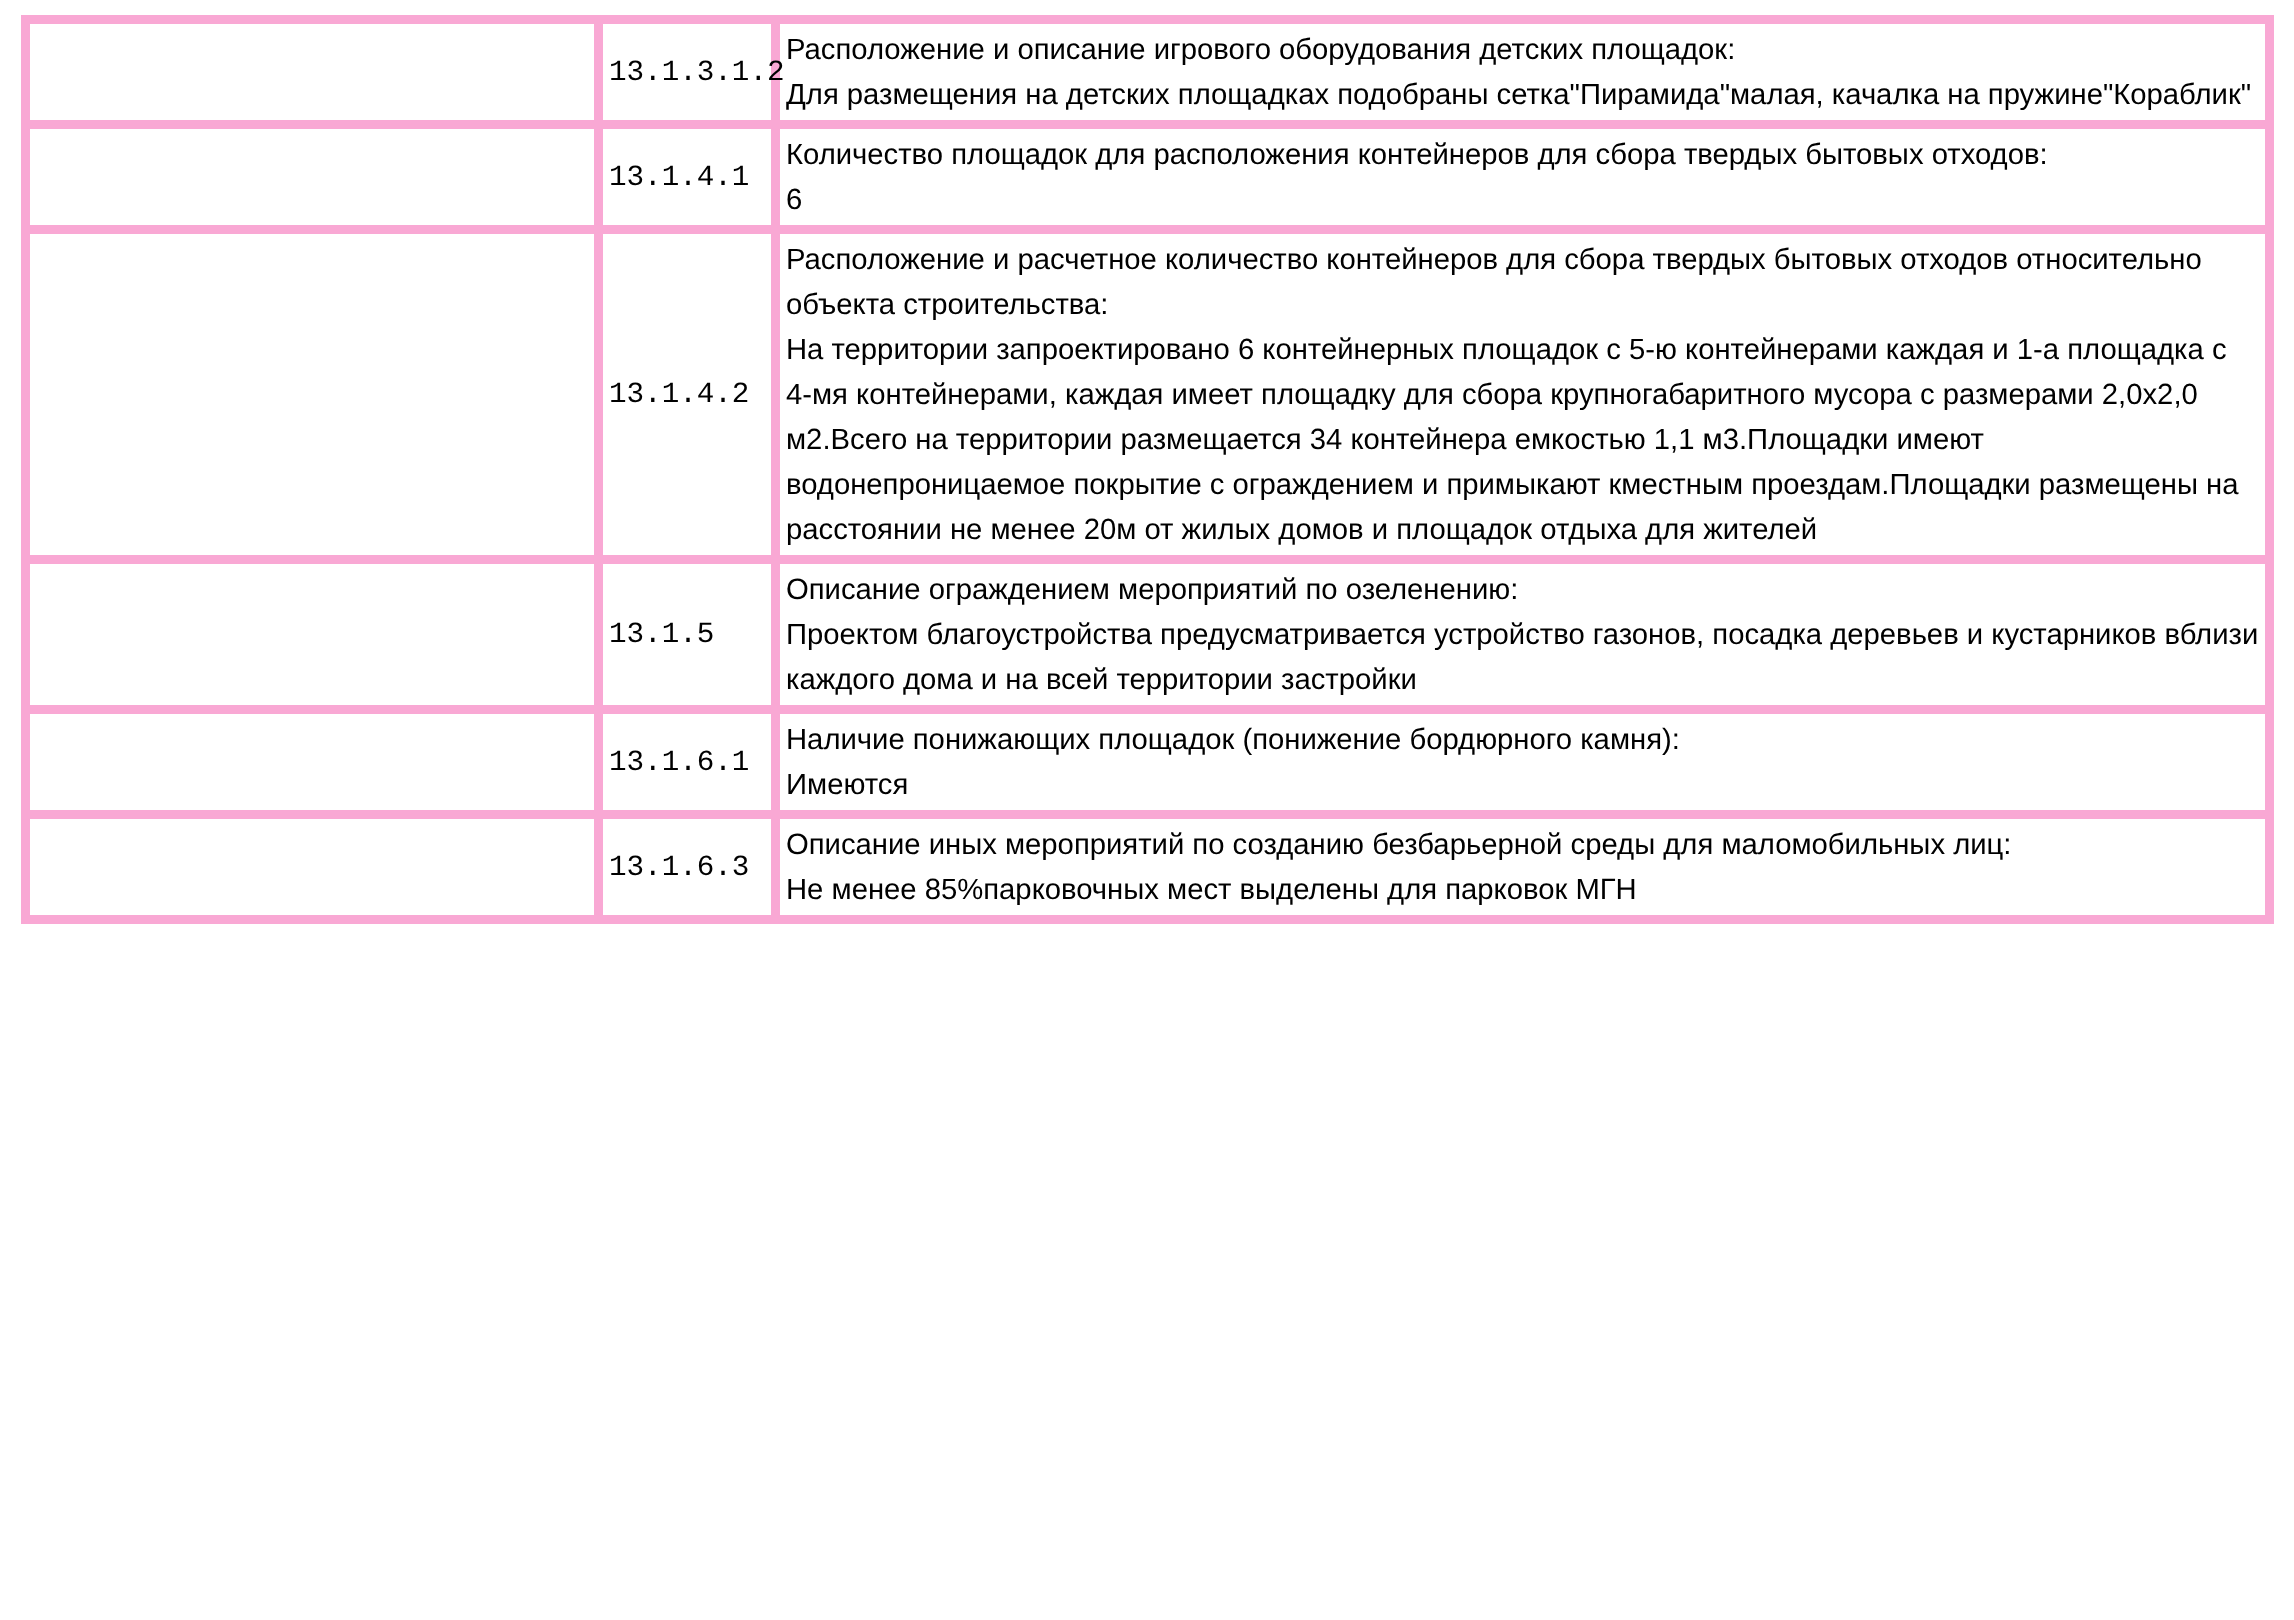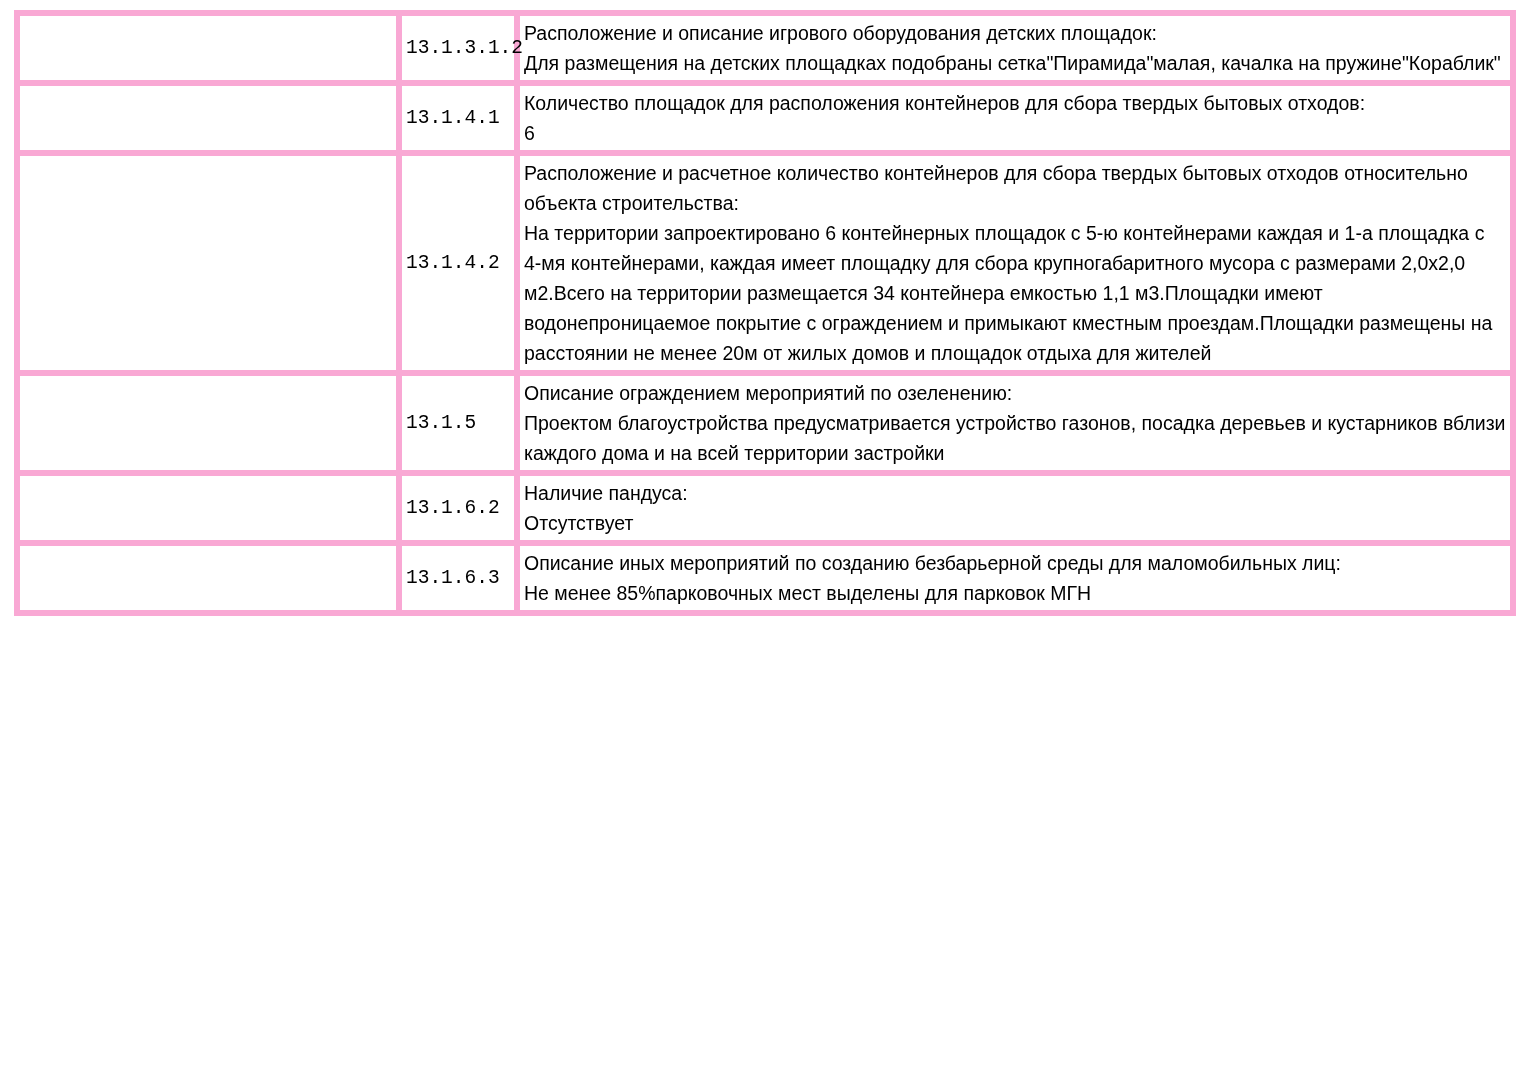--- a/index.html
+++ b/index.html
@@ -84,29 +84,29 @@
   <tr>
     <td class="col-empty"></td>
     <td class="col-num">13.1.5</td>
     <td class="col-content">
       <span class="row-label">Описание ограждением мероприятий по озеленению:</span>
       <div class="row-value">Проектом благоустройства предусматривается устройство газонов, посадка деревьев и кустарников вблизи каждого дома и на всей территории застройки</div>
     </td>
   </tr>
 
 
-
   <tr>
     <td class="col-empty"></td>
-    <td class="col-num">13.1.6.2</td>
+    <td class="col-num">13.1.6.1</td>
     <td class="col-content">
-      <span class="row-label">Наличие пандуса:</span>
-      <div class="row-value">Отсутствует</div>
+      <span class="row-label">Наличие понижающих площадок (понижение бордюрного камня):</span>
+      <div class="row-value">Имеются</div>
     </td>
   </tr>
+
 
   <tr>
     <td class="col-empty"></td>
     <td class="col-num">13.1.6.3</td>
     <td class="col-content">
       <span class="row-label">Описание иных мероприятий по созданию безбарьерной среды для маломобильных лиц:</span>
       <div class="row-value">Не менее 85%парковочных мест выделены для парковок МГН</div>
     </td>
   </tr>
 </tbody>

